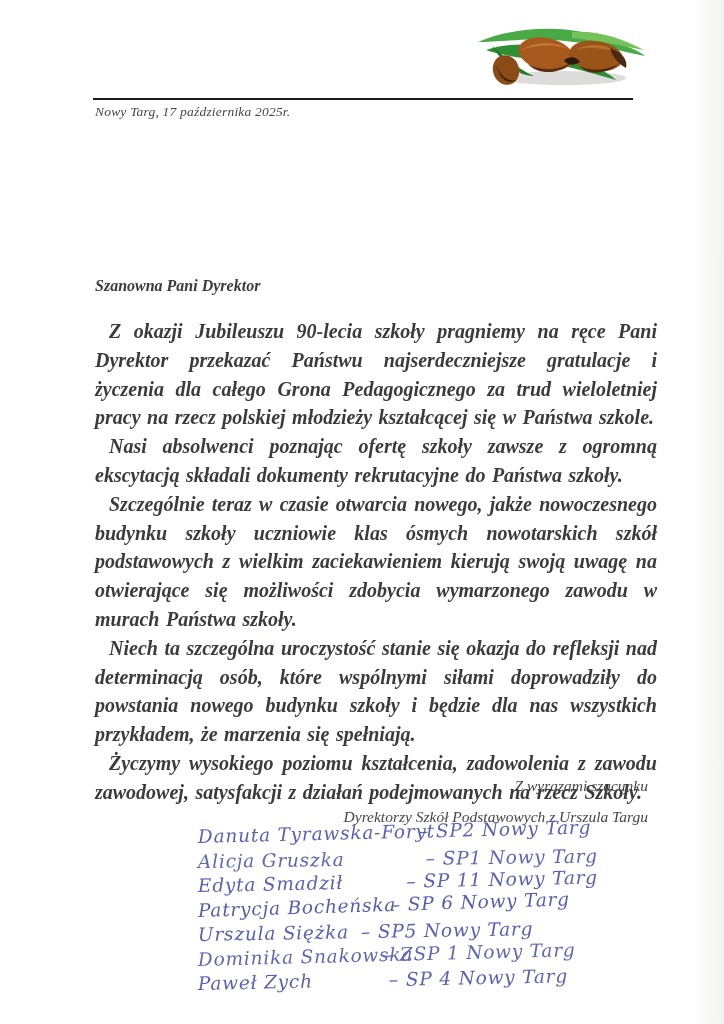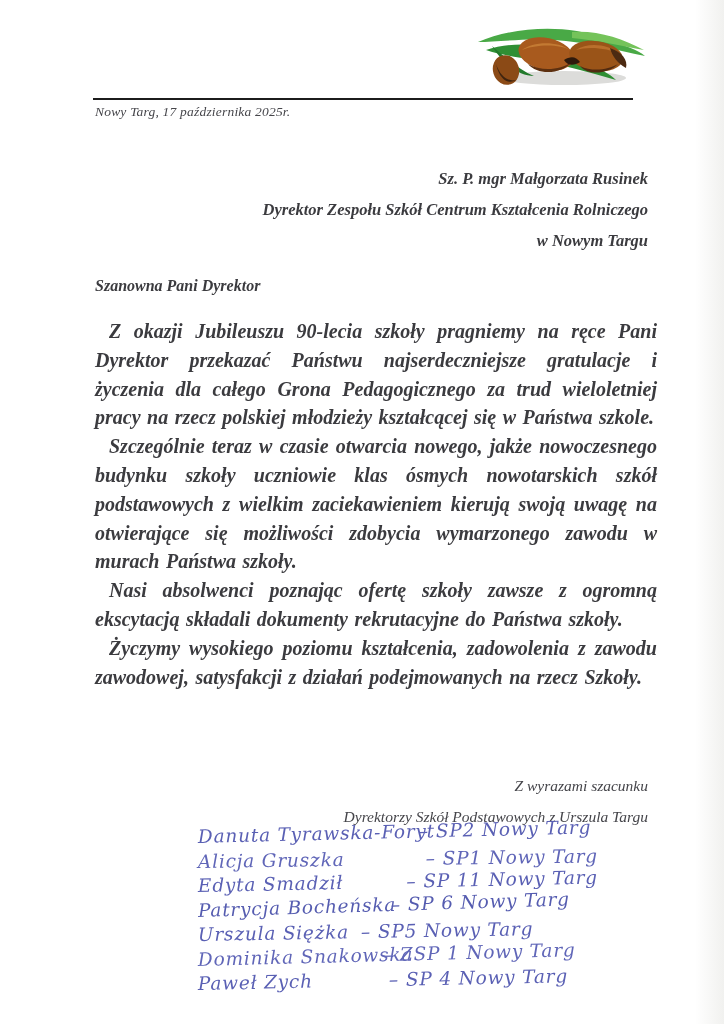--- a/index.html
+++ b/index.html
@@ -122,32 +122,28 @@
     <path d="M100 30 C 112 22, 132 24, 144 34 C 132 28, 112 26, 100 30 Z" fill="#b96f2c"></path>
     <path d="M134 28 C 146 32, 152 40, 150 48 C 142 44, 136 36, 134 28 Z" fill="#4c2a12"></path>
     <path d="M104 46 C 116 52, 132 50, 142 44 C 132 54, 112 56, 104 46 Z" fill="#502a10"></path>
 
     <path d="M88 40 C 94 36, 100 36, 104 42 C 98 46, 92 46, 88 40 Z" fill="#2e1a0c"></path>
   </svg>
 
   <div class="rule"></div>
   <div class="date-line">Nowy Targ, 17 października 2025r.</div>
 
-  <div class="recipient">
-    <div>Sz. P. mgr Małgorzata Rusinek</div>
-    <div>Dyrektor  Zespołu Szkół  Centrum Kształcenia Rolniczego</div>
-    <div>w Nowym Targu</div>
-  </div>
 
   <div class="salutation">Szanowna Pani Dyrektor</div>
 
   <div class="body-text">
     <p>Z okazji Jubileuszu 90-lecia szkoły pragniemy na ręce Pani Dyrektor przekazać Państwu najserdeczniejsze gratulacje  i życzenia dla całego Grona Pedagogicznego za trud wieloletniej pracy na rzecz polskiej młodzieży kształcącej się w Państwa szkole.</p>
+    <p>Nasi absolwenci  poznając ofertę szkoły  zawsze z ogromną ekscytacją  składali dokumenty rekrutacyjne do Państwa szkoły.</p>
     <p>Szczególnie teraz w czasie otwarcia nowego,  jakże nowoczesnego budynku szkoły uczniowie klas ósmych nowotarskich szkół podstawowych z wielkim zaciekawieniem  kierują swoją  uwagę na otwierające się możliwości zdobycia wymarzonego  zawodu  w murach Państwa szkoły.</p>
-    <p>Nasi absolwenci  poznając ofertę szkoły  zawsze z ogromną ekscytacją  składali dokumenty rekrutacyjne do Państwa szkoły.</p>
+    <p>Niech ta szczególna  uroczystość stanie się  okazja do refleksji nad  determinacją  osób, które wspólnymi siłami  doprowadziły do  powstania  nowego budynku szkoły  i będzie dla nas wszystkich przykładem, że marzenia się spełniają.</p>
     <p>Życzymy wysokiego poziomu kształcenia, zadowolenia z zawodu zawodowej, satysfakcji z działań podejmowanych na rzecz  Szkoły.</p>
   </div>
 
   <div class="closing">
     <div>Z wyrazami szacunku</div>
     <div>Dyrektorzy Szkół Podstawowych z Urszula Targu</div>
   </div>
 
   <div class="signatures">
     <div class="sig-row">

